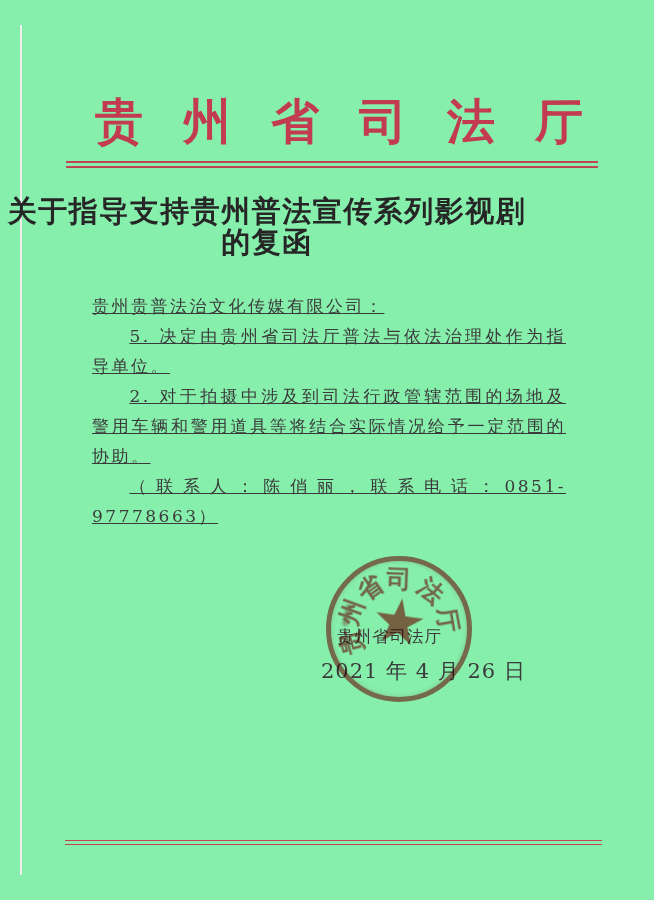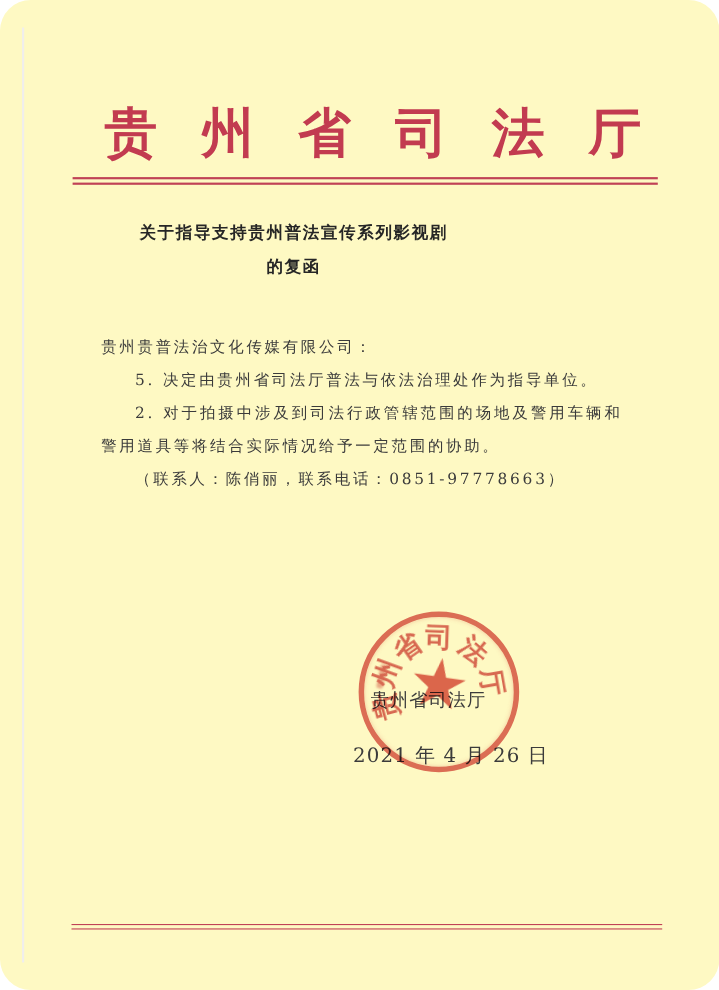--- a/index.html
+++ b/index.html
@@ -5,22 +5,21 @@
   html, body { margin: 0; padding: 0; }
   body {
     width: 654px; height: 900px;
     background: #ffffff;
     font-family: "DejaVu Serif", "Liberation Serif", serif;
     position: relative;
     overflow: hidden;
   }
   .page {
     position: absolute; inset: 0;
-    background: #fef9c3;
-    border-radius: 28px;
+    background: #86efac;
   }
   
   .scan-edge {
     position: absolute; left: 20px; top: 25px;
     width: 2px; height: 850px;
     background: #f0eeec;
   }
   
   .letterhead {
     position: absolute; left: 95px; top: 94px;
@@ -33,44 +32,45 @@
   .rule-double {
     position: absolute; left: 66px; top: 161px;
     width: 532px; height: 3px;
     border-top: 2px solid #c04256;
     border-bottom: 2px solid #c04256;
   }
   
   .doc-title {
     position: absolute; left: 0; top: 196px; width: 534px;
     text-align: center;
-    font-size: 15px; font-weight: bold;
+    font-size: 29px; font-weight: bold;
     color: #262626;
     line-height: 31px;
     letter-spacing: 1.5px;
   }
   
   .body-text {
-    position: absolute; left: 92px; top: 301px; width: 474px;
-    font-size: 14px; line-height: 30px;
+    position: absolute; left: 92px; top: 291px; width: 474px;
+    font-size: 17px; line-height: 30px;
     letter-spacing: 2.5px;
     color: #3b3b3b;
     text-align: justify;
+    text-decoration: underline;
   }
   .body-text p { margin: 0; text-indent: 2.2em; }
   .body-text p.no-indent { text-indent: 0; }
   
   .signature {
     position: absolute; left: 337px; top: 626px;
     font-size: 16.5px; color: #3b3b3b; letter-spacing: 1px;
     white-space: nowrap;
   }
   .date {
-    position: absolute; left: 321px; top: 675px;
-    font-size: 18px; color: #3b3b3b; letter-spacing: 1px;
+    position: absolute; left: 321px; top: 657px;
+    font-size: 21px; color: #3b3b3b; letter-spacing: 1px;
     white-space: nowrap;
   }
   
   .stamp {
     position: absolute; left: 326px; top: 556px;
     width: 146px; height: 146px;
     opacity: 0.82;
     mix-blend-mode: multiply;
     pointer-events: none;
   }

